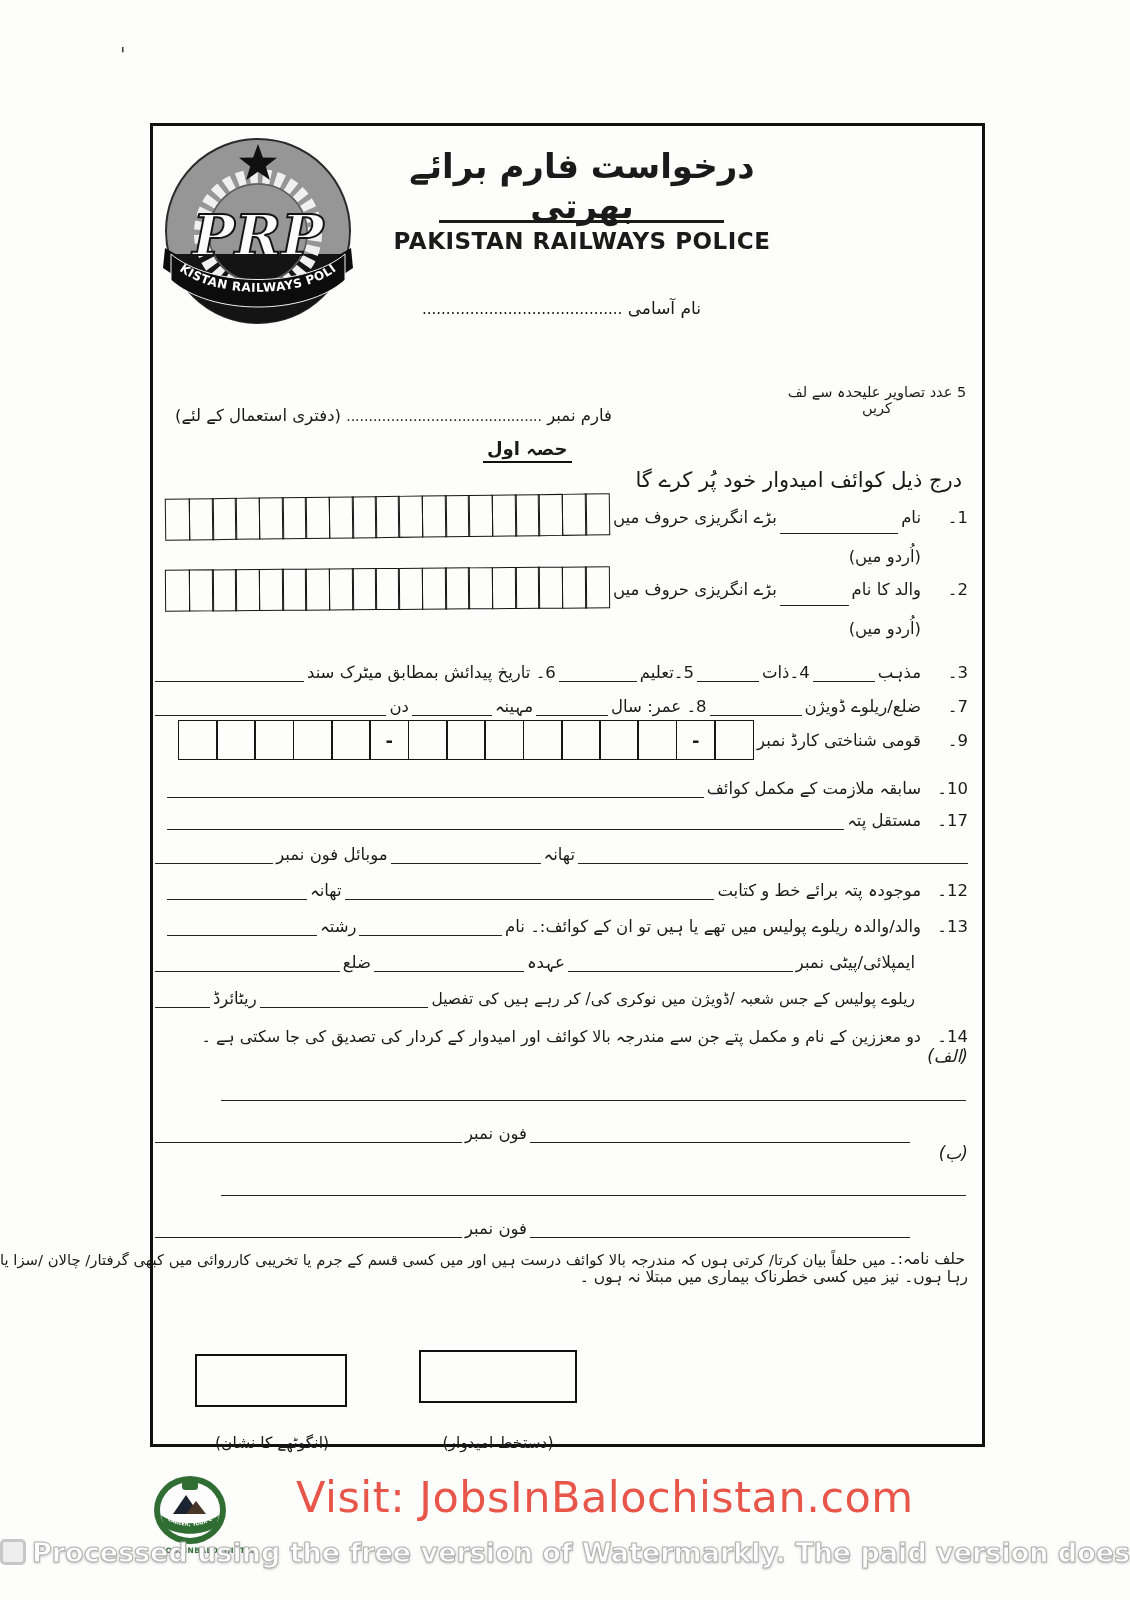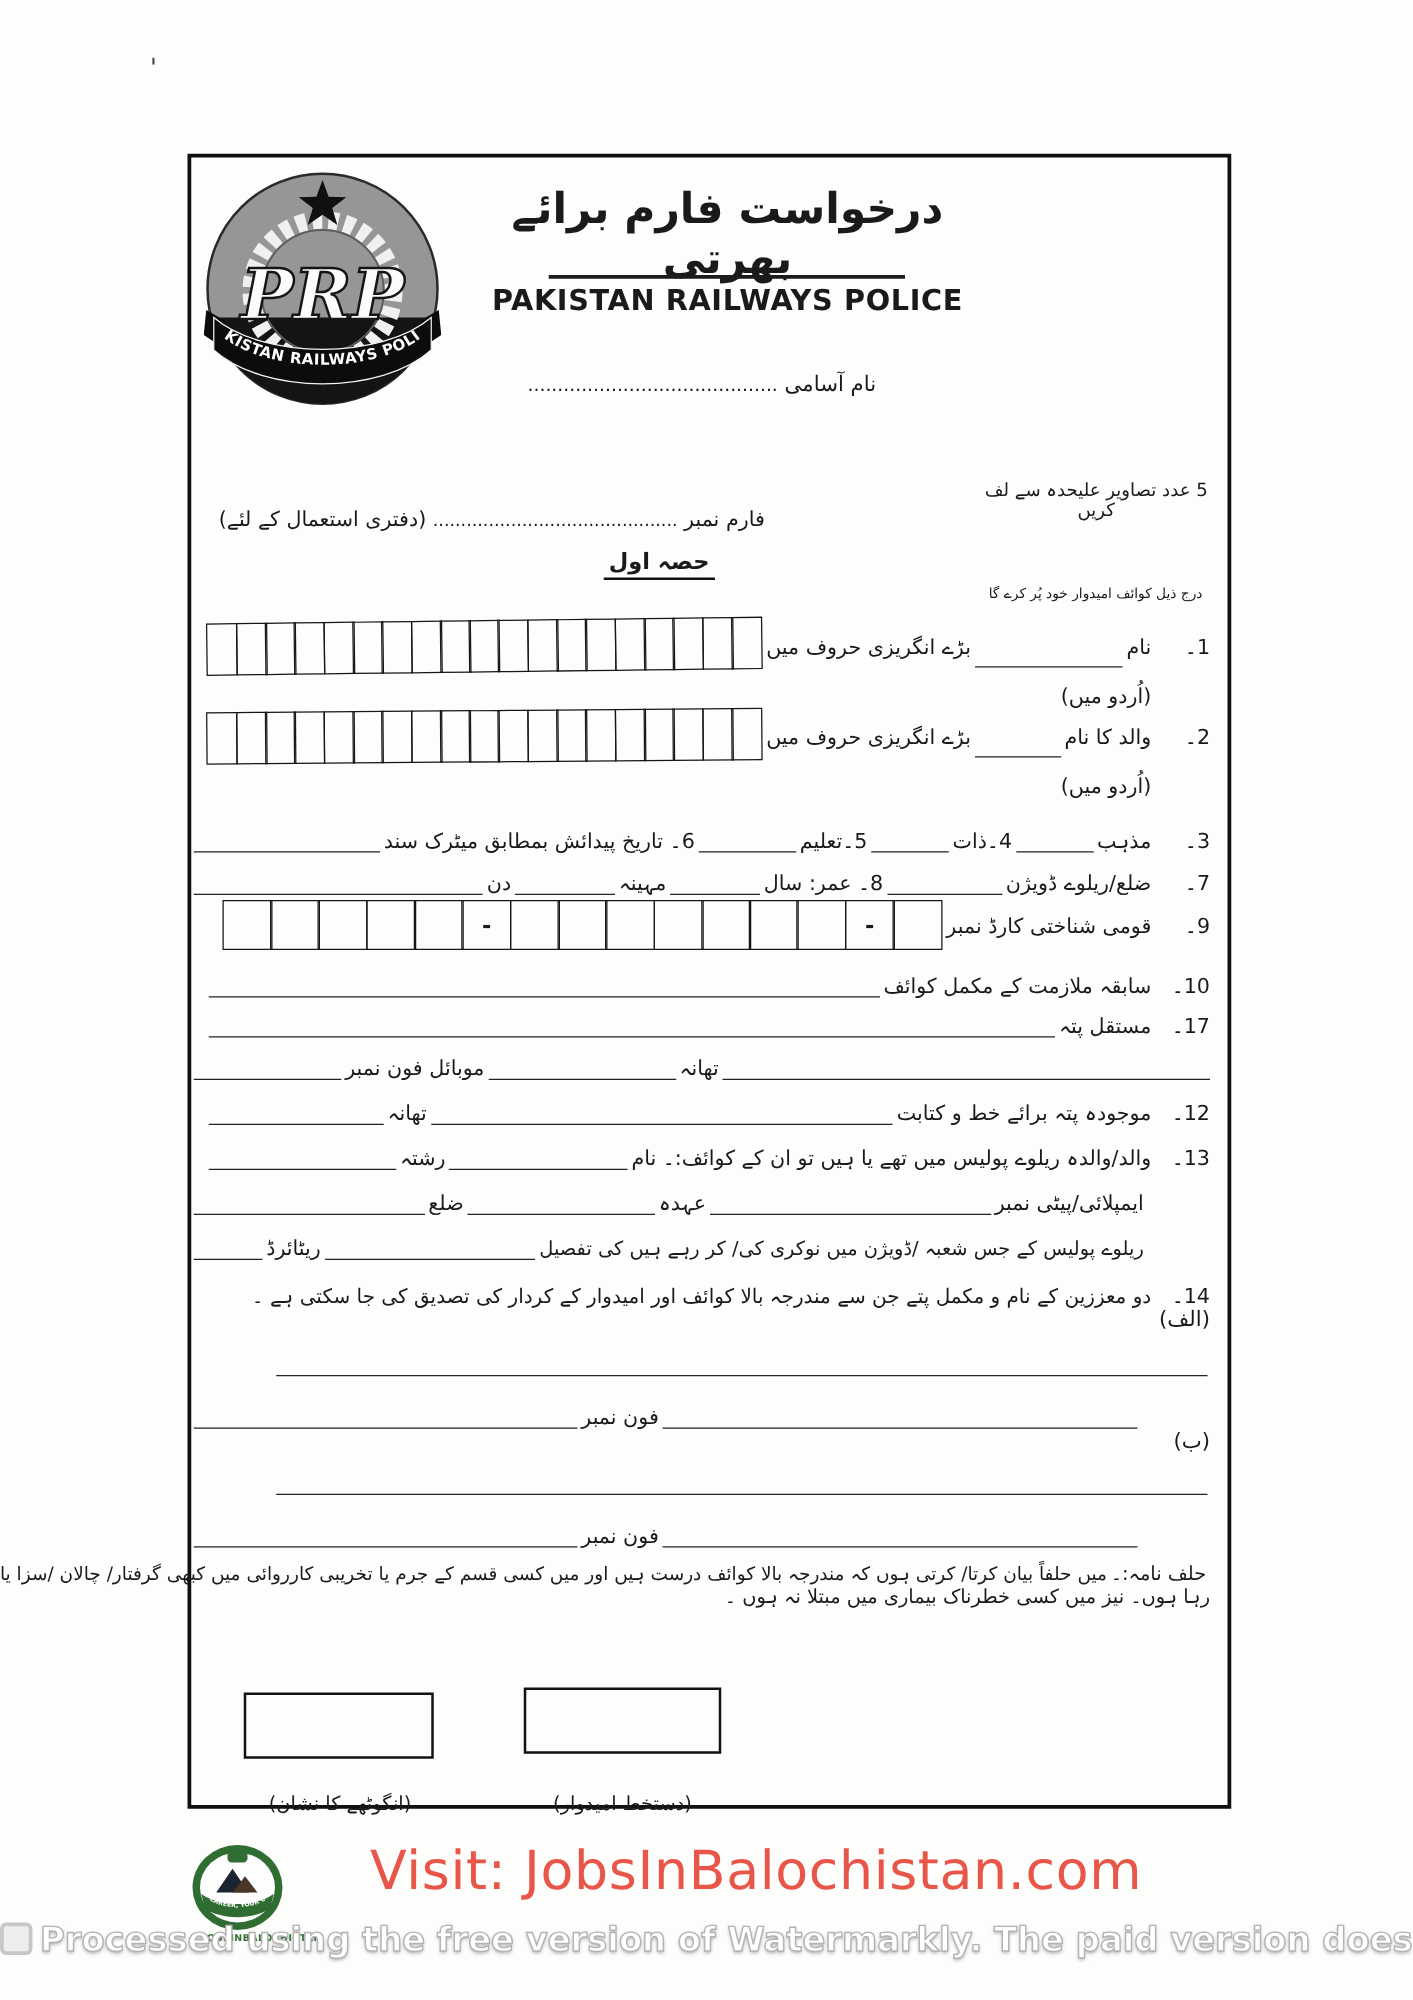--- a/index.html
+++ b/index.html
@@ -29,41 +29,41 @@
   .post-row{position:absolute;left:255px;top:172px;direction:rtl;white-space:nowrap;font-size:17px;}
   .post-row .dots{letter-spacing:1px;font-size:15px;}
   .deadline{
     position:absolute;left:-4px;top:205px;width:352px;height:50px;border:2px solid #111;
     box-sizing:border-box;display:flex;align-items:center;justify-content:center;
     font-size:16px;direction:rtl;white-space:nowrap;
   }
   .formno{position:absolute;left:8px;top:280px;direction:rtl;white-space:nowrap;font-size:16.5px;}
   .formno .dots{letter-spacing:1px;font-size:14px;}
   .part-title{position:absolute;left:316px;top:312px;font-size:18px;font-weight:bold;border-bottom:2px solid #111;padding:0 4px 2px;}
-  .instruction{position:absolute;right:6px;top:342px;font-size:11px;direction:rtl;}
+  .instruction{position:absolute;right:6px;top:342px;font-size:21px;direction:rtl;}
   
   .rows{direction:rtl;font-size:16.5px;}
   .row{display:flex;align-items:flex-end;direction:rtl;}
   .row-c{align-items:center;}
   .no{flex:0 0 44px;white-space:nowrap;}
   .lb{flex:0 0 auto;white-space:nowrap;padding:0 3px;}
   .bl{border-bottom:1.7px solid #232323;height:8px;flex:0 0 auto;}
   .fl{flex:1 1 auto;}
   .edge{margin-left:-12px;}
   .row-c .bl{align-self:flex-end;margin-bottom:6px;}
   
   .charbox{display:flex;direction:ltr;flex:0 0 auto;}
   .cc{width:25px;height:42px;border:1.7px solid #161616;margin-left:-1.7px;box-sizing:border-box;}
   .tilt1{transform:rotate(-0.7deg);}
   .tilt2{transform:rotate(-0.45deg);}
   
   .cnicbox{display:flex;direction:ltr;flex:0 0 auto;margin-left:auto;}
   .nc{width:40px;height:40px;border:1.7px solid #161616;margin-left:-1.7px;box-sizing:border-box;
       display:flex;align-items:center;justify-content:center;font-size:18px;font-weight:bold;}
-  .refmark{direction:rtl;font-size:17px;}
+  .refmark{direction:rtl;font-size:17px;font-style:italic;}
   .longline{border-bottom:1.7px solid #232323;margin:0 2px 0 54px;height:20px;}
   .oath1{display:flex;align-items:flex-end;direction:rtl;font-size:14.8px;}
   .oath1 .lb{font-size:15.5px;}
   .oath2{direction:rtl;text-align:left;padding-left:440px;font-size:15.5px;white-space:nowrap;}
   
   .h46{height:46px;}.h26{height:26px;}.h38{height:38px;}.h34{height:34px;}.h48{height:48px;}
   .h32{height:32px;}.h36{height:36px;}.h30{height:30px;}.h22{height:22px;}.h28{height:28px;}
   .mt6{margin-top:6px;}
   .ind{margin-right:50px;}
   

